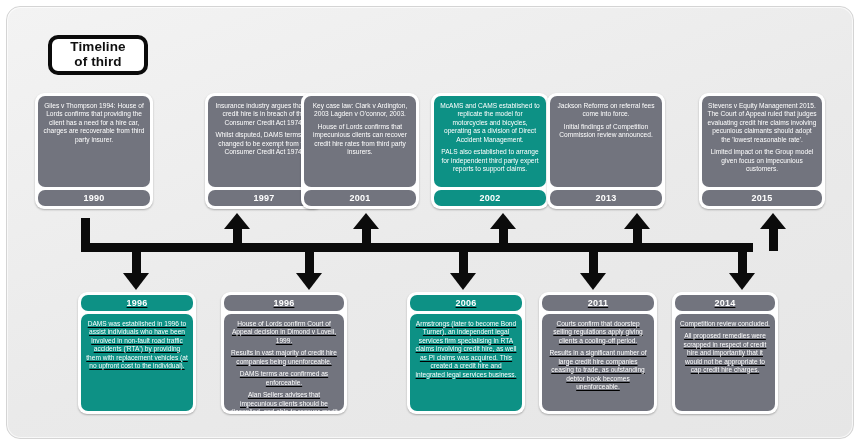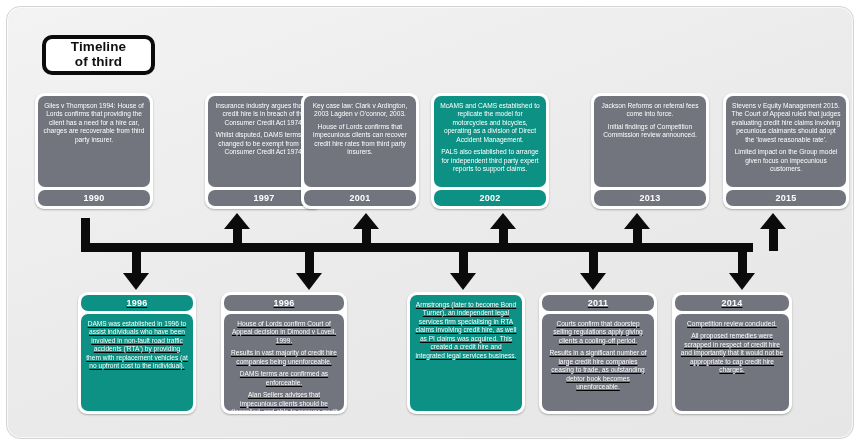--- a/index.html
+++ b/index.html
@@ -35,23 +35,23 @@
     position:absolute;
     left:0;top:0;right:0;bottom:0;
     border-radius:14px;
     box-shadow: inset 0 0 0 1px rgba(255,255,255,.65);
     pointer-events:none;
   }
 
   
   #title-pill {
     position: absolute;
-    left: 35px;
+    left: 41px;
     top: 28px;
-    width: 113px;
+    width: 100px;
     height: 40px;
     background: #ffffff;
     border: 4px solid #0b0b0b;
     border-radius: 10px;
     display: flex;
     flex-direction: column;
     align-items: center;
     justify-content: center;
     line-height: 1.08;
     z-index: 6;
@@ -212,30 +212,30 @@
     </div>
     <div class="card top accent" style="left:424px;">
       <div class="shell teal">
         <div class="body">
             <p>McAMS and CAMS established to replicate the model for motorcycles and bicycles, operating as a division of Direct Accident Management.</p>
             <p>PALS also established to arrange for independent third party expert reports to support claims.</p>
           </div>
         <div class="yearbar">2002</div>
       </div>
     </div>
-    <div class="card top" style="left:584px;">
+    <div class="card top" style="left:540px;">
       <div class="shell">
         <div class="body">
             <p>Jackson Reforms on referral fees come into force.</p>
             <p>Initial findings of Competition Commission review announced.</p>
           </div>
         <div class="yearbar">2013</div>
       </div>
     </div>
-    <div class="card top" style="left:692px;width:126px;margin-left:24px;">
+    <div class="card top" style="left:692px;width:126px;">
       <div class="shell">
         <div class="body">
             <p>Stevens v Equity Management 2015. The Court of Appeal ruled that judges evaluating credit hire claims involving pecunious claimants should adopt the 'lowest reasonable rate'.</p>
             <p>Limited impact on the Group model given focus on impecunious customers.</p>
           </div>
         <div class="yearbar">2015</div>
       </div>
     </div>
 
     <div id="spine-left-stub"></div>
@@ -296,35 +296,36 @@
         <div class="body">
             <p>House of Lords confirm Court of Appeal decision in Dimond v Lovell, 1999.</p>
             <p>Results in vast majority of credit hire companies being unenforceable.</p>
             <p>DAMS terms are confirmed as enforceable.</p>
             <p>Alan Sellers advises that impecunious clients should be disapplied, and able to recover credit hire rates from third party insurers.</p>
           </div>
       </div>
     </div>
     <div class="card bot accent" style="left:400px;">
       <div class="shell teal">
+        <div class="yearbar">2006</div>
         <div class="body">
             <p>Armstrongs (later to become Bond Turner), an independent legal services firm specialising in RTA claims involving credit hire, as well as PI claims was acquired. This created a credit hire and integrated legal services business.</p>
           </div>
       </div>
     </div>
     <div class="card bot" style="left:532px;">
       <div class="shell">
         <div class="yearbar">2011</div>
         <div class="body">
             <p>Courts confirm that doorstep selling regulations apply giving clients a cooling-off period.</p>
             <p>Results in a significant number of large credit hire companies ceasing to trade, as outstanding debtor book becomes unenforceable.</p>
           </div>
       </div>
     </div>
-    <div class="card bot" style="left:665px;width:120px;justify-content:flex-end;">
+    <div class="card bot" style="left:665px;width:106px;justify-content:flex-end;">
       <div class="shell">
         <div class="yearbar">2014</div>
         <div class="body">
             <p>Competition review concluded.</p>
             <p>All proposed remedies were scrapped in respect of credit hire and importantly that it would not be appropriate to cap credit hire charges.</p>
           </div>
       </div>
     </div>
 
   </div>

